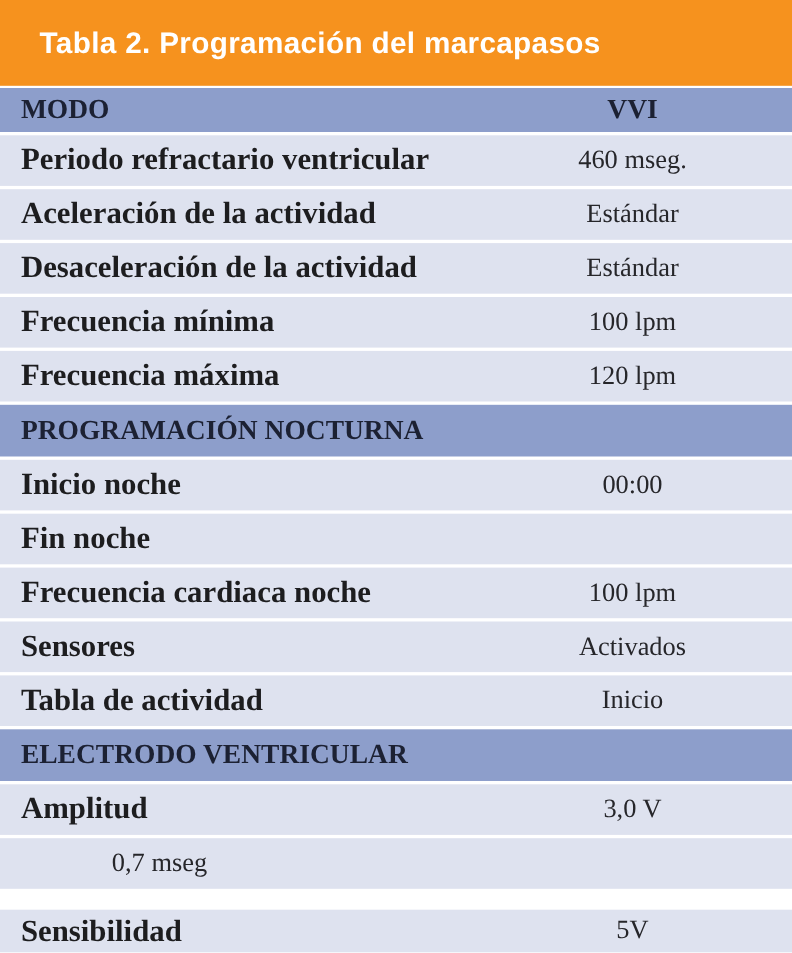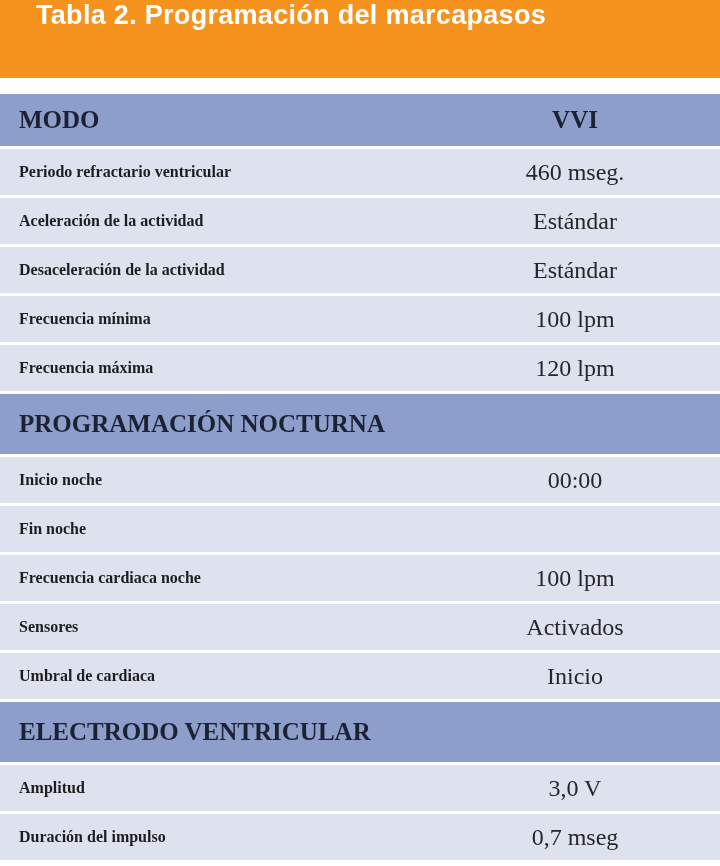--- a/index.html
+++ b/index.html
@@ -15,63 +15,64 @@
     height: 866px;
     display: flex;
     flex-direction: column;
     background: #ffffff;
   }
   .title-bar {
     height: 78px;
     flex: 0 0 78px;
     background: var(--accent-orange, #F6921E);
     display: flex;
+    align-items: center;
     padding-left: 36px;
-    margin-bottom: 16px;
+    margin-bottom: 2px;
   }
   .title-bar h1 {
     font-family: "Liberation Sans", sans-serif;
     font-weight: bold;
     font-size: 27px;
     letter-spacing: 0.3px;
     color: var(--title-text, #FFFFFF);
   }
   .row {
     display: flex;
     align-items: center;
     flex: 0 0 auto;
     margin-bottom: 3px;
   }
   .row .label {
     flex: 1 1 auto;
     padding-left: 19px;
     font-weight: bold;
-    font-size: 16px;
+    font-size: 28px;
     color: var(--label-text, #1D1D1F);
   }
   .row .value {
     flex: 0 0 290px;
     width: 290px;
     text-align: center;
     font-size: 24px;
     font-weight: normal;
     color: var(--value-text, #26262A);
   }
   .row.head {
-    height: 52px;
+    height: 40px;
     background: var(--band-blue, #8D9ECB);
   }
   .row.head .label,
   .row.head .value {
     font-size: 25px;
     color: var(--band-text, #1C2133);
   }
   .row.head .value { font-weight: bold; }
   .row.section {
-    height: 60px;
+    height: 47px;
     background: var(--band-blue, #8D9ECB);
   }
   .row.section .label {
     font-size: 25px;
     color: var(--band-text, #1C2133);
   }
   .row.data {
     height: 46px;
     background: var(--row-lavender, #DEE2EF);
   }
@@ -130,34 +131,33 @@
   </div>
   <div class="row data">
     <span class="label">Frecuencia cardiaca noche</span>
     <span class="value">100 lpm</span>
   </div>
   <div class="row data">
     <span class="label">Sensores</span>
     <span class="value">Activados</span>
   </div>
   <div class="row data">
-    <span class="label">Umbral de cardiaca</span>
+    <span class="label">Tabla de actividad</span>
     <span class="value">Inicio</span>
   </div>
 
   <div class="row section">
     <span class="label">ELECTRODO VENTRICULAR</span>
   </div>
 
   <div class="row data">
     <span class="label">Amplitud</span>
     <span class="value">3,0 V</span>
   </div>
   <div class="row data">
-    <span class="label">Duración del impulso</span>
     <span class="value">0,7 mseg</span>
   </div>
   <div class="row data last">
     <span class="label">Sensibilidad</span>
     <span class="value">5V</span>
   </div>
 
 </div>
 
 </body></html>

